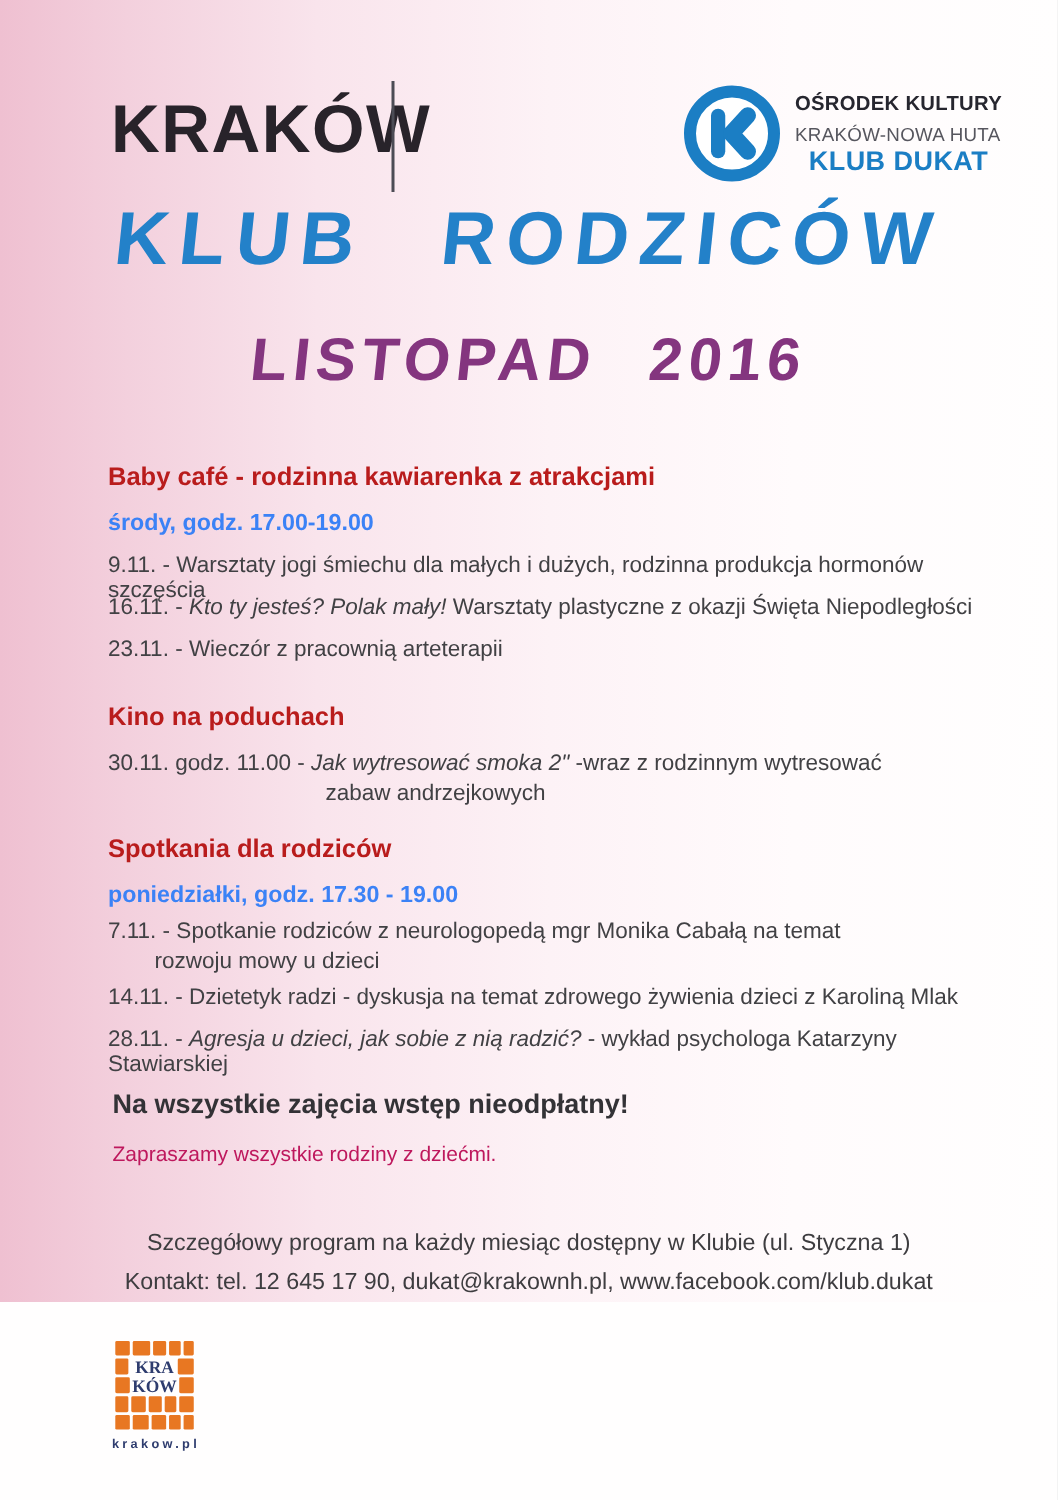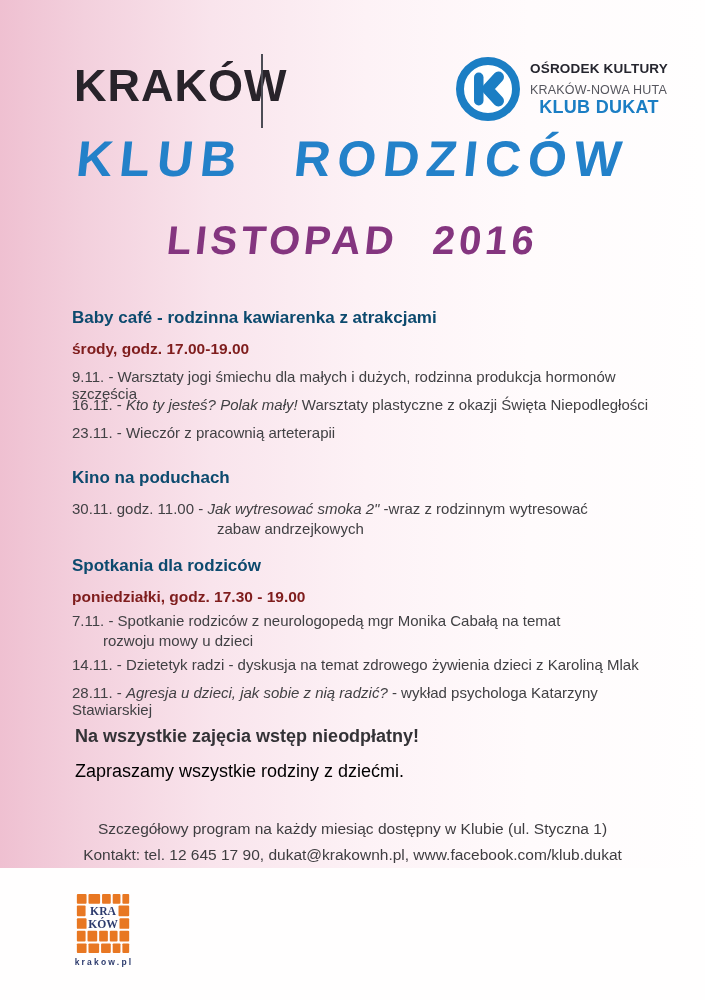--- a/index.html
+++ b/index.html
@@ -30,27 +30,27 @@
     position:absolute;left:0;top:130px;width:705px;text-align:center;
     font-size:50px;font-weight:700;color:#2381c9;
     letter-spacing:7px;word-spacing:30px;transform:skewX(-6deg);
   }
   .title-sub{
     position:absolute;left:0;top:218px;width:705px;text-align:center;
     font-size:40px;font-weight:700;color:#84357f;
     letter-spacing:4px;word-spacing:20px;transform:skewX(-6deg);
   }
   
-  .h-section{position:absolute;left:72px;font-size:17px;font-weight:700;color:#0c4a6e;}
-  .schedule{position:absolute;left:72px;font-size:15.5px;font-weight:700;color:#7f1d1d;}
+  .h-section{position:absolute;left:72px;font-size:17px;font-weight:700;color:#b91c1c;}
+  .schedule{position:absolute;left:72px;font-size:15.5px;font-weight:700;color:#3b82f6;}
   .event{position:absolute;left:72px;font-size:15px;color:#414144;width:600px;}
   .event .it{font-style:italic;}
   .cont-line{display:block;}
   .note-bold{position:absolute;left:75px;top:726px;font-size:18px;font-weight:700;color:#333236;}
-  .invite{position:absolute;left:75px;top:761px;font-size:18px;color:#000000;text-align:center;}
+  .invite{position:absolute;left:75px;top:761px;font-size:14px;color:#be185d;text-align:center;}
   .footer-line{position:absolute;left:0;width:705px;text-align:center;font-size:15.5px;color:#3e3d40;}
   
   .mosaic{position:absolute;left:75px;top:893px;width:57px;height:62px;}
   .mosaic-caption{
     position:absolute;left:72px;top:957px;width:64px;text-align:center;
     font-size:8.5px;font-weight:700;color:#2e3c6e;letter-spacing:2.2px;
   }
 </style>
 </head>
 <body>

